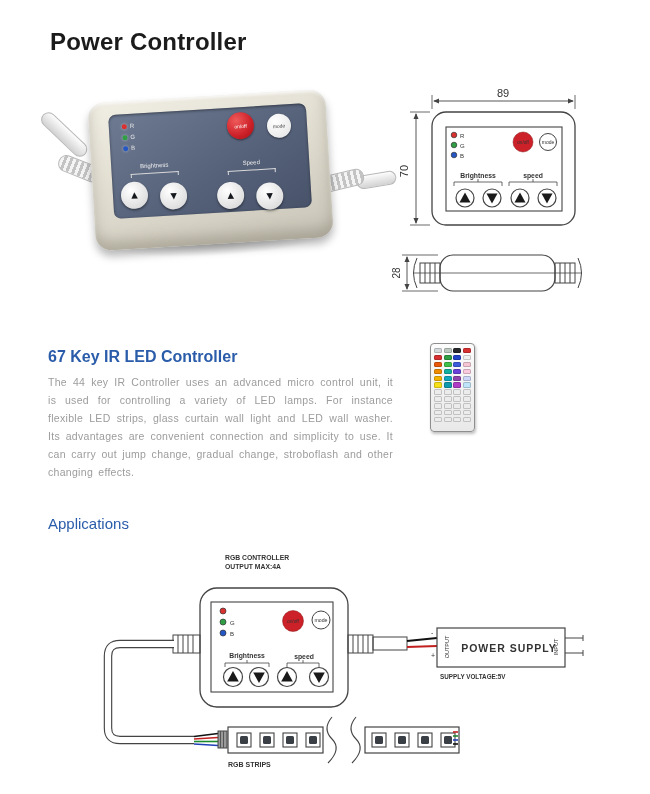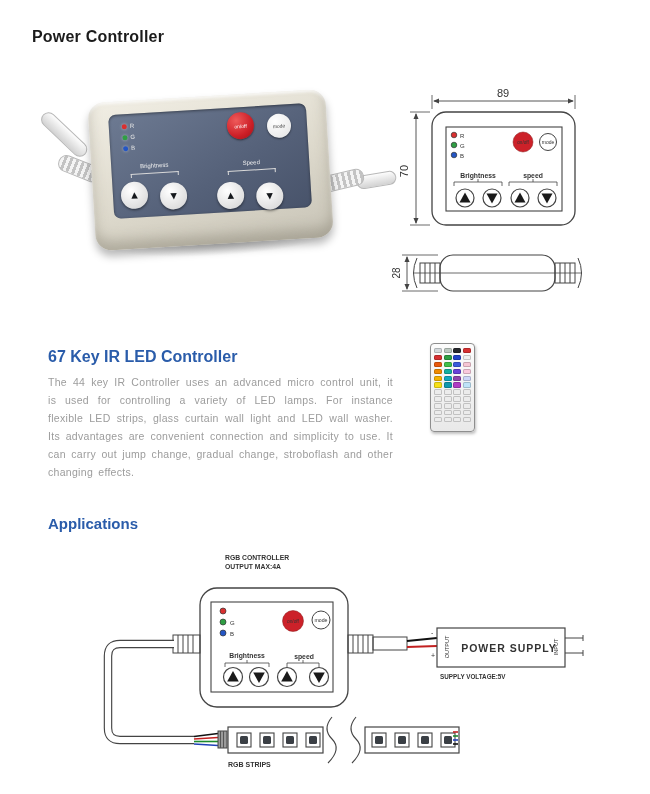--- a/index.html
+++ b/index.html
@@ -1,24 +1,24 @@
 <!DOCTYPE html>
 <html><head>
 <meta charset="utf-8">
 <style>
   * { margin:0; padding:0; box-sizing:border-box; }
   html,body { width:650px; height:794px; background:#ffffff; font-family:"Liberation Sans", sans-serif; position:relative; overflow:hidden; }
 
   .abs { position:absolute; }
 
   
-  .page-title { left:32px; top:28px; font-size:16px; font-weight:bold; color:#1b1b1b; letter-spacing:.2px; }
+  .page-title { left:50px; top:28px; font-size:24px; font-weight:bold; color:#1b1b1b; letter-spacing:.2px; }
   .sec1-heading { left:48px; top:348px; font-size:16px; font-weight:bold; color:#2a5caa; }
   .sec1-body { left:48px; top:373px; width:345px; font-size:10.5px; line-height:18px; color:#9c9c9c; text-align:justify; letter-spacing:.3px; word-spacing:2px; }
-  .sec2-heading { left:48px; top:515px; font-size:15px; font-weight:700; color:#2a5caa; }
+  .sec2-heading { left:48px; top:515px; font-size:15px; font-weight:400; color:#2a5caa; }
 
   
   .photo { left:62px; top:84px; width:300px; height:185px; }
   .photo-rot { position:absolute; inset:0; transform:rotate(-3.5deg); }
   .cable { position:absolute; border:1px solid #b8b8b8; border-radius:8px; }
   .cable.rib { background:repeating-linear-gradient(90deg,#f4f4f4 0 3px,#c3c3c3 3px 6px); }
   .cable.smooth { background:linear-gradient(#fdfdfd,#d2d2d2); }
   .cable-l-tail { left:-24px; top:34px; width:58px; height:15px; transform:rotate(47deg); }
   .cable-l-rib  { left:-4px;  top:68px; width:44px; height:17px; transform:rotate(25deg); }
   .cable-r-rib  { left:258px; top:96px; width:44px; height:17px; transform:rotate(-10deg); }

